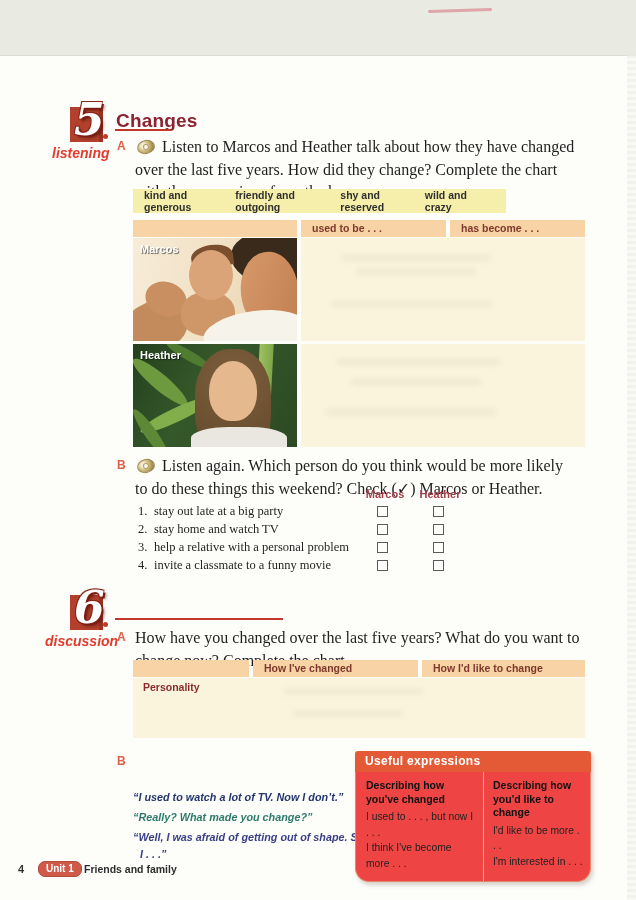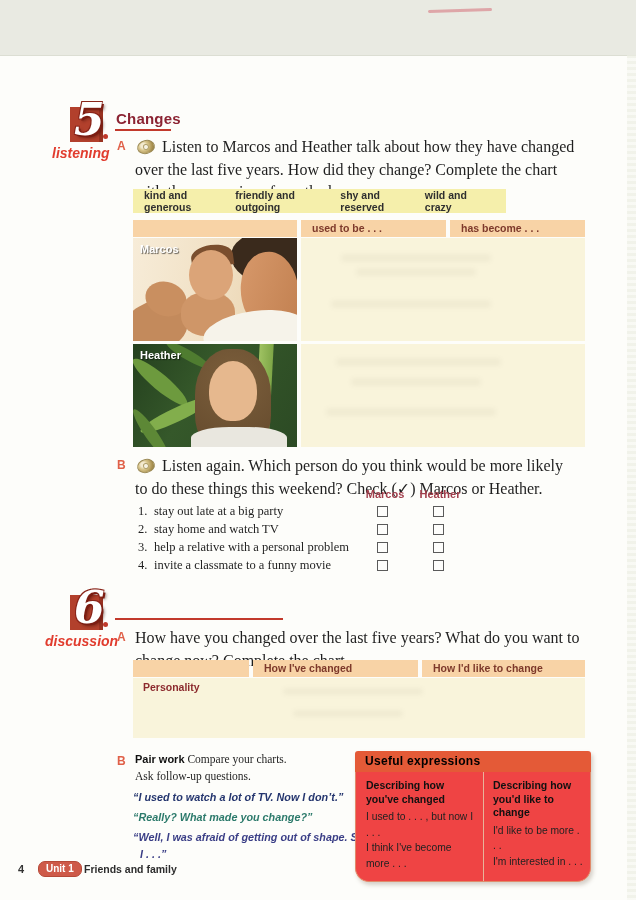--- a/index.html
+++ b/index.html
@@ -16,21 +16,21 @@
               background:repeating-linear-gradient(180deg,#eceee3 0 3px,#f7f8f2 3px 6px);opacity:.7;}
 
   
   .badge{position:absolute;left:70px;width:33px;height:35px;background:#b2402c;
          box-shadow:inset -4px 0 0 #9a3322;}
   .badge-num{position:absolute;left:4px;top:-9px;font-family:"DejaVu Serif",serif;
              font-style:italic;font-weight:bold;font-size:44px;color:#ffffff;line-height:1;
              text-shadow:2px 2px 0 #7c1d12,-1px -1px 0 #8a251a,1px -1px 0 #8a251a,
                          -1px 1px 0 #8a251a,3px 3px 3px rgba(60,10,5,.45);}
   .badge-dot{position:absolute;width:5px;height:5px;border-radius:50%;background:#c0392b;}
-  .sec-title{position:absolute;font-size:15px;font-weight:bold;color:#8b2332;letter-spacing:.2px;}
+  .sec-title{position:absolute;font-size:19px;font-weight:bold;color:#8b2332;letter-spacing:.2px;}
   .title-rule{position:absolute;height:2px;background:#c2392c;}
   .activity{position:absolute;font-size:14px;font-weight:bold;font-style:italic;color:#e13c2e;}
   .part-label{position:absolute;font-size:12px;font-weight:bold;color:#e06048;}
   .para{position:absolute;margin:0;font-family:"Liberation Serif",serif;font-size:16px;
         line-height:1.42;color:#1f1f1f;}
 
   
   .cd{position:absolute;width:17px;height:13px;}
   .cd i{display:block;width:16px;height:12px;border-radius:50%;
         background:radial-gradient(circle at 35% 35%,#f3ead0 0 18%,#d9c68c 35%,#a89050 70%,#8a7740 100%);
@@ -97,21 +97,21 @@
 
   
   .quotes{position:absolute;left:133px;top:789px;width:237px;}
   .quotes p{margin:0 0 4px 0;font-size:10.8px;font-weight:bold;font-style:italic;line-height:1.5;
             padding-left:7px;text-indent:-7px;}
   .q1{color:#24356e;} .q2{color:#2c7a6b;} .q3{color:#3a3e86;}
 
   
   .ue{position:absolute;left:355px;top:751px;width:236px;box-shadow:2px 3px 4px rgba(90,70,50,.25);
       border-radius:3px 3px 14px 14px;}
-  .ue-head{height:21px;background:#e45a37;border-radius:3px 3px 0 0;color:#000000;font-weight:bold;
+  .ue-head{height:21px;background:#e45a37;border-radius:3px 3px 0 0;color:#ffffff;font-weight:bold;
            font-size:12px;line-height:21px;padding-left:10px;letter-spacing:.3px;}
   .ue-body{display:flex;background:#ef4444;border:1px solid #e08a6a;border-top:none;
            border-radius:0 0 14px 14px;min-height:86px;box-sizing:border-box;}
   .ue-col{padding:7px 6px 10px 10px;box-sizing:border-box;}
   .ue-col1{width:128px;border-right:1px solid #e8b49a;}
   .ue-col2{width:106px;padding-left:9px;}
   .ue-col h4{margin:0 0 3px 0;font-size:10.5px;line-height:1.3;color:#111;}
   .ue-col p{margin:0;font-size:10.3px;line-height:1.5;color:#222;}
 
   
@@ -238,24 +238,20 @@
     <div class="hdr-cell" style="left:120px;top:0;width:165px">How I've changed</div>
     <div class="hdr-cell" style="left:289px;top:0;width:163px">How I'd like to change</div>
     <div class="cream" style="left:0;top:18px;width:452px;height:60px">
       <div class="smudge" style="left:150px;top:10px;width:140px;height:7px"></div>
       <div class="smudge" style="left:160px;top:32px;width:110px;height:7px"></div>
       <div class="row-label">Personality</div>
     </div>
   </div>
 
   <div class="part-label" style="left:117px;top:754px">B</div>
-  <p class="para" style="left:135px;top:751px;width:172px;font-size:11.5px">
-    <b style="font-family:'Liberation Sans',sans-serif;font-size:11px;color:#111">Pair work</b>
-    <span>Compare your charts. Ask follow-up questions.</span>
-  </p>
 
   <div class="quotes">
     <p class="q1">“I used to watch a lot of TV. Now I don’t.”</p>
     <p class="q2">“Really? What made you change?”</p>
     <p class="q3">“Well, I was afraid of getting out of shape. So I . . .”</p>
   </div>
 
   <div class="ue">
     <div class="ue-head">Useful expressions</div>
     <div class="ue-body">

